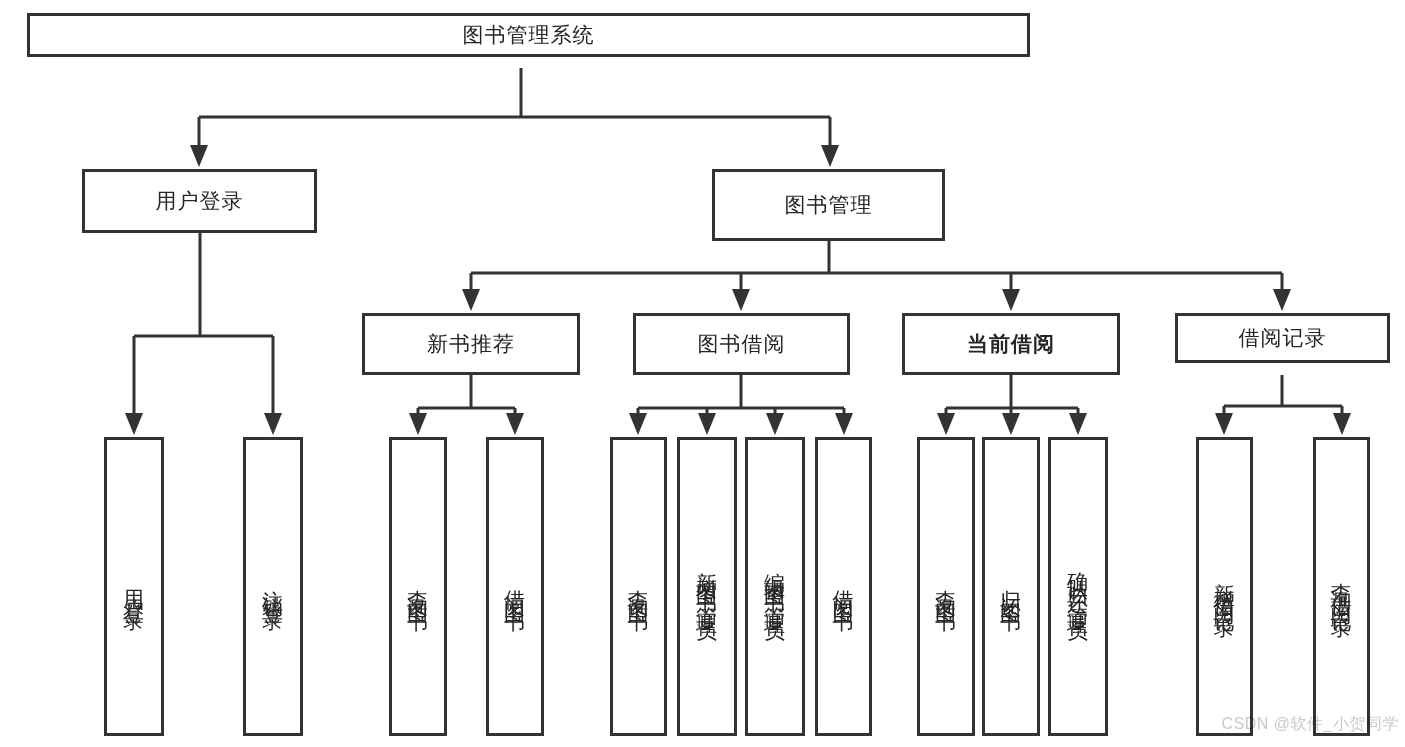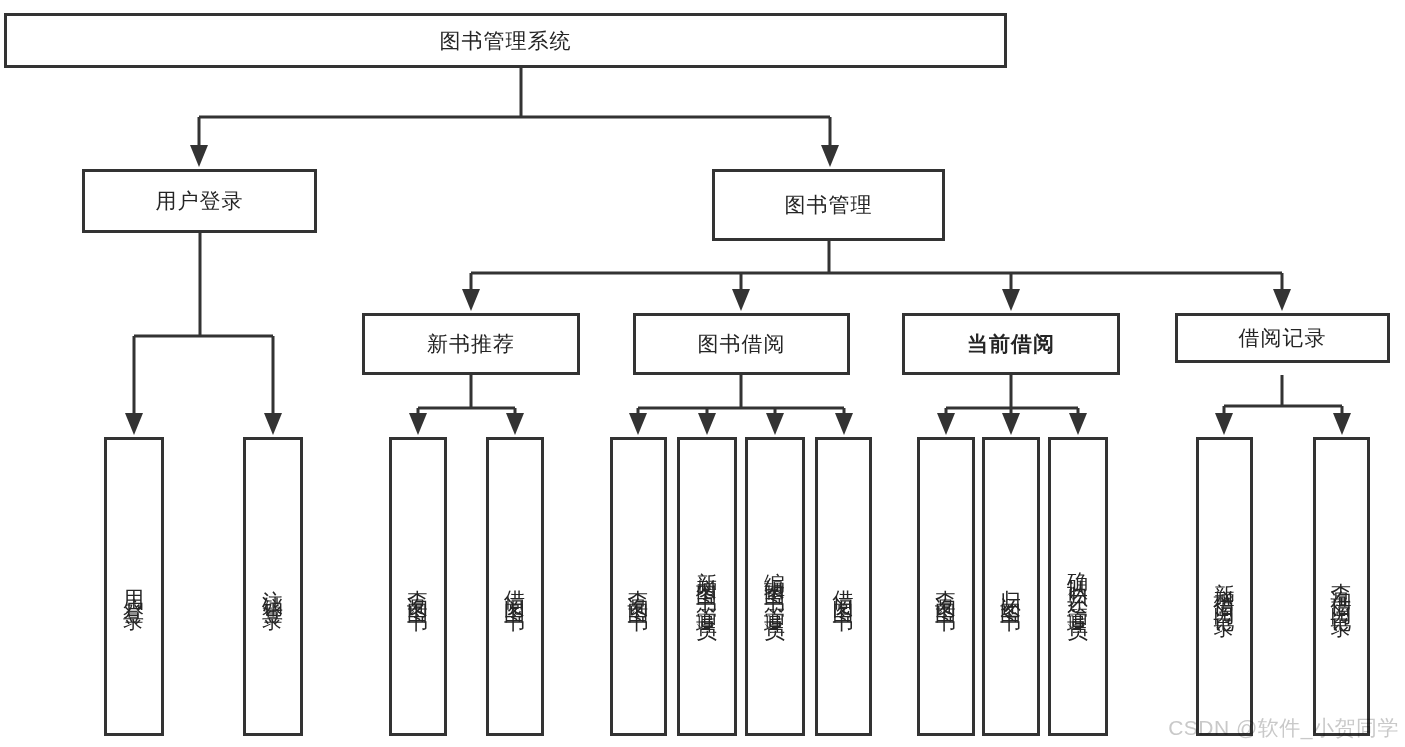--- a/index.html
+++ b/index.html
@@ -22,21 +22,21 @@
     z-index:2;color:var(--text);
   }
   .h-node{font-size:21px;letter-spacing:1px;}
   .v-node{font-size:21px;}
   .v-node .vtext{
     writing-mode:vertical-rl;text-orientation:mixed;
     letter-spacing:7px;line-height:1.2;white-space:nowrap;
   }
   .watermark{
     position:absolute;top:714px;right:6px;z-index:5;
-    font-size:21px;color:var(--watermark);
+    font-size:16px;color:var(--watermark);
     mix-blend-mode:multiply;letter-spacing:0.5px;
   }
 </style>
 </head>
 <body>
 
 <div class="canvas">
 
   <svg class="connectors" viewBox="0 0 1405 747" xmlns="http://www.w3.org/2000/svg">
 
@@ -81,21 +81,21 @@
       <polygon points="1069,413 1087,413 1078,435"></polygon>
     </g>
 
     <g>
       <path d="M1282 375 V406 M1224 406 H1342 M1224 406 V418 M1342 406 V418"></path>
       <polygon points="1215,413 1233,413 1224,435"></polygon>
       <polygon points="1333,413 1351,413 1342,435"></polygon>
     </g>
   </svg>
 
-  <div class="node h-node" style="left:4px;top:13px;width:1003px;height:55px;">
+  <div class="node h-node" style="left:27px;top:13px;width:1003px;height:44px;">
     <span>图书管理系统</span>
   </div>
 
   <div class="node h-node" style="left:82px;top:169px;width:235px;height:64px;">
     <span>用户登录</span>
   </div>
   <div class="node h-node" style="left:712px;top:169px;width:233px;height:72px;">
     <span>图书管理</span>
   </div>
 

